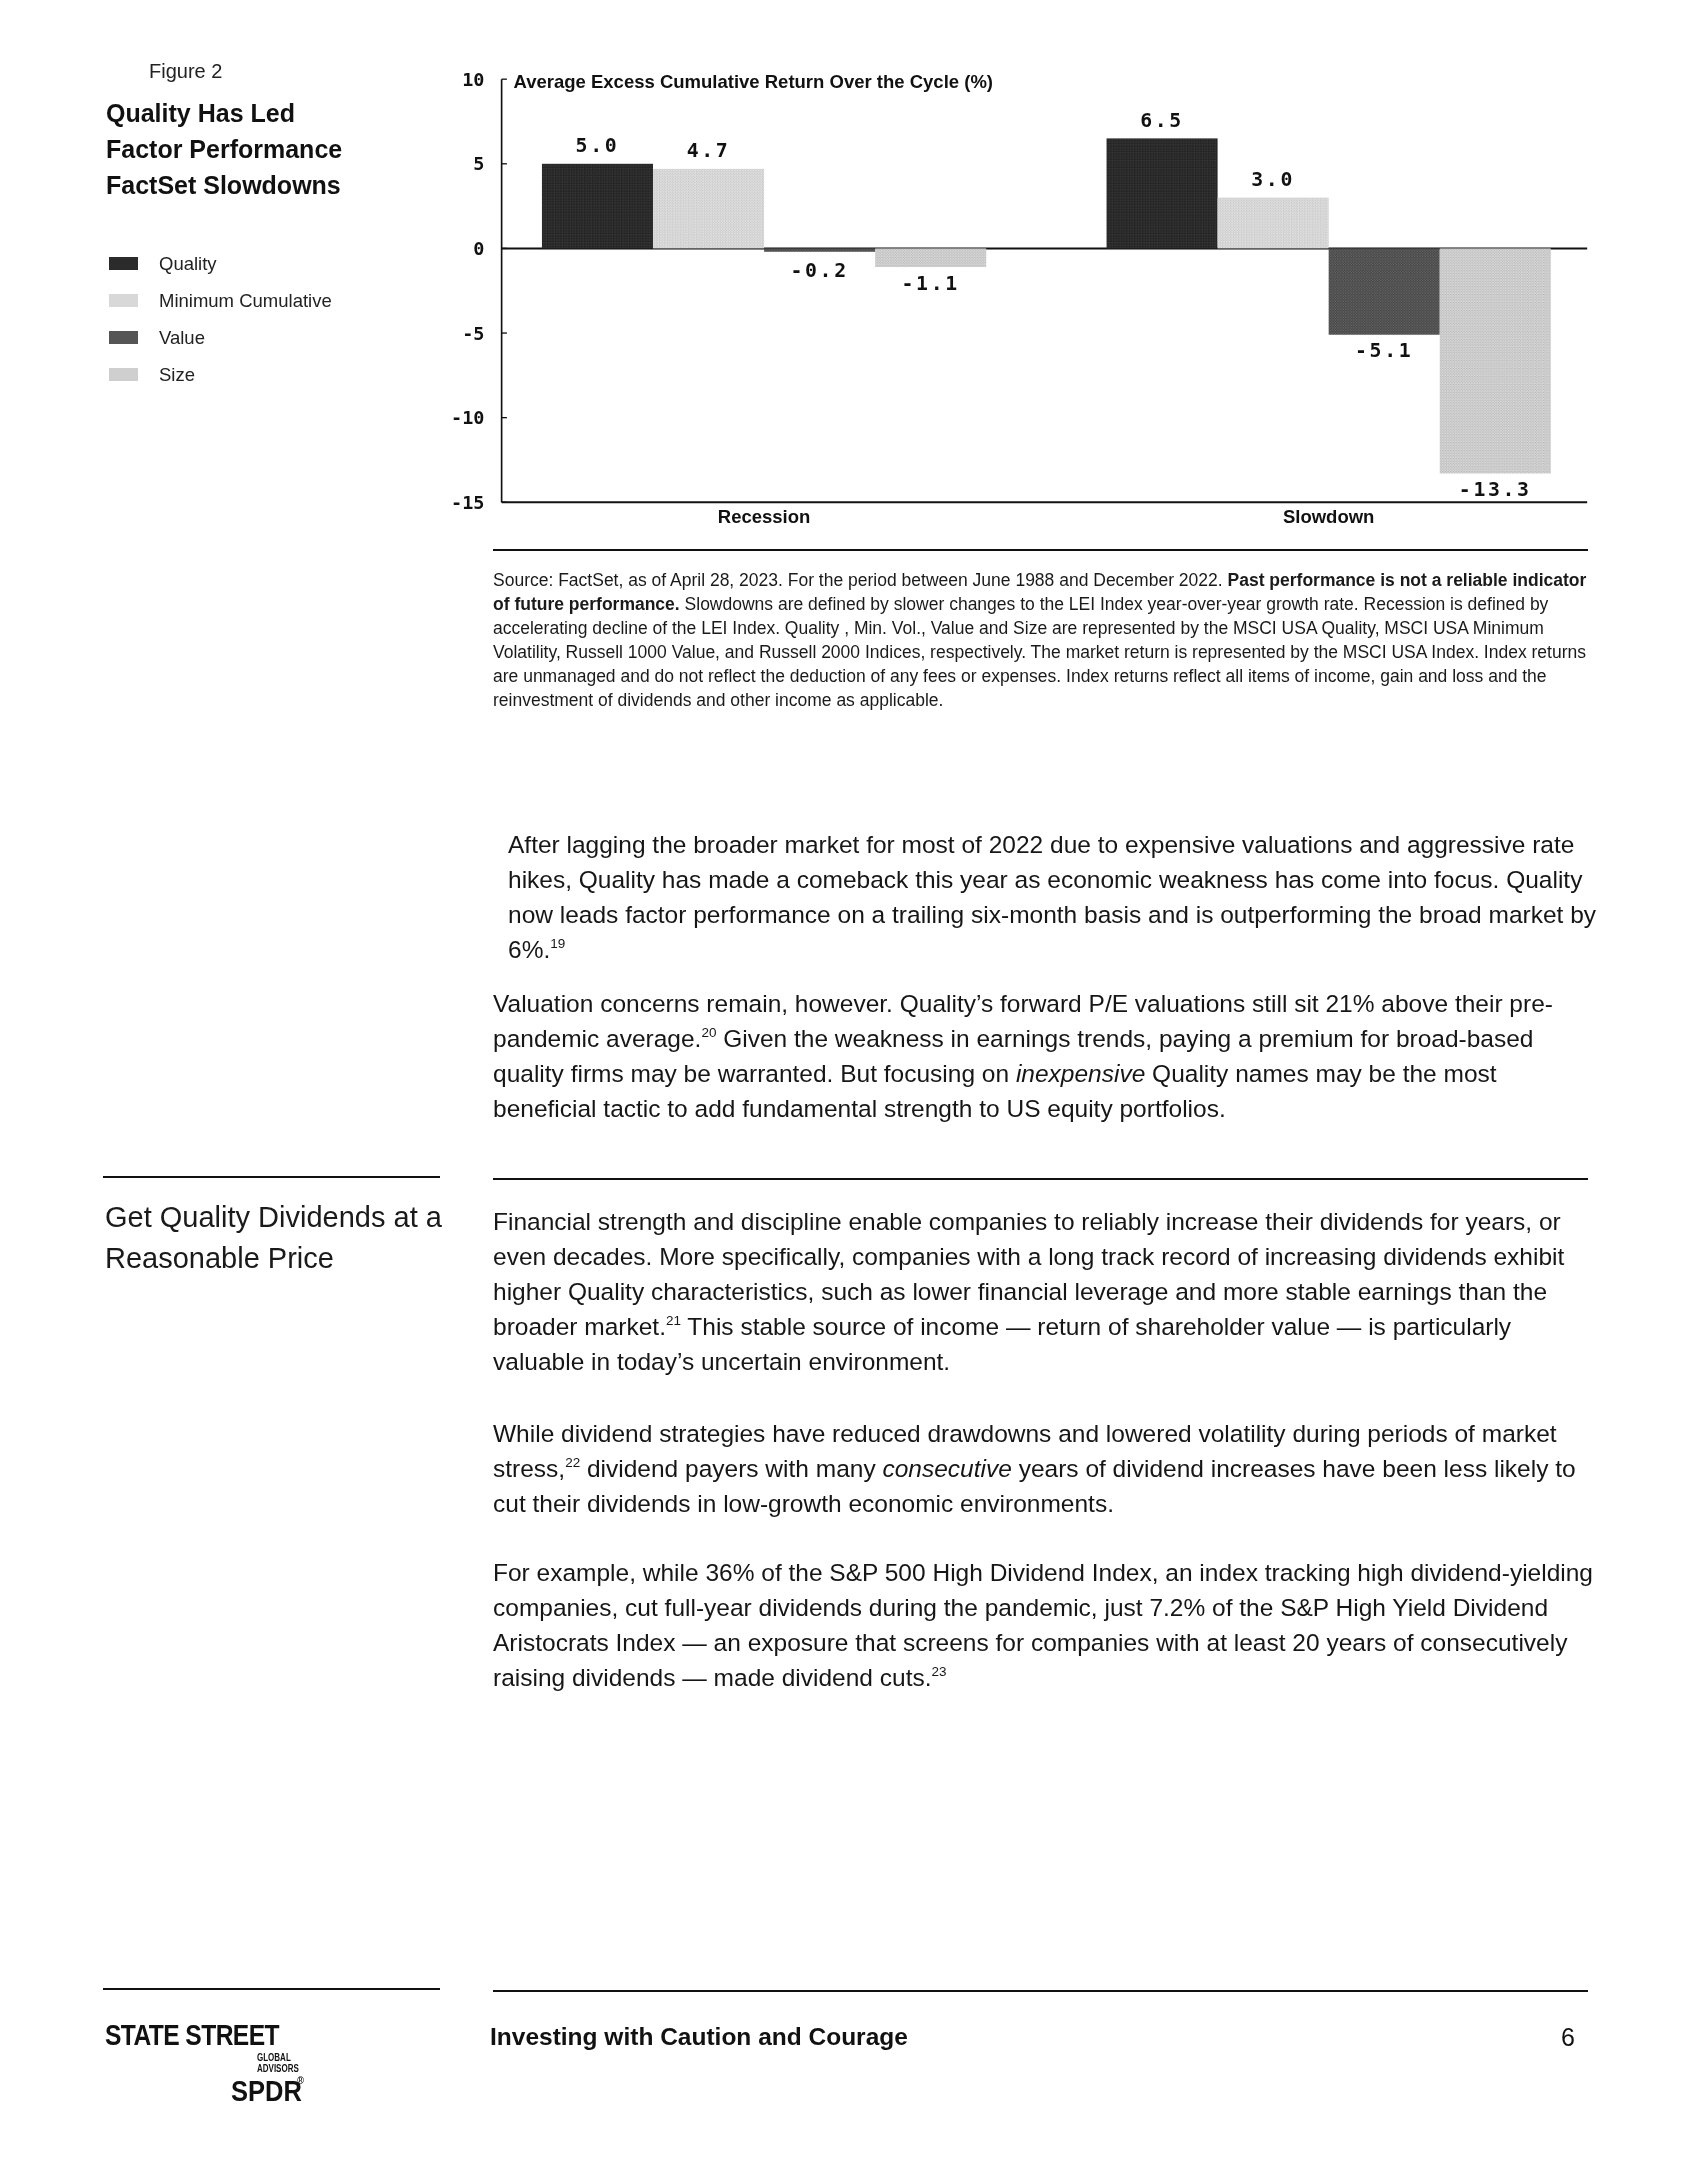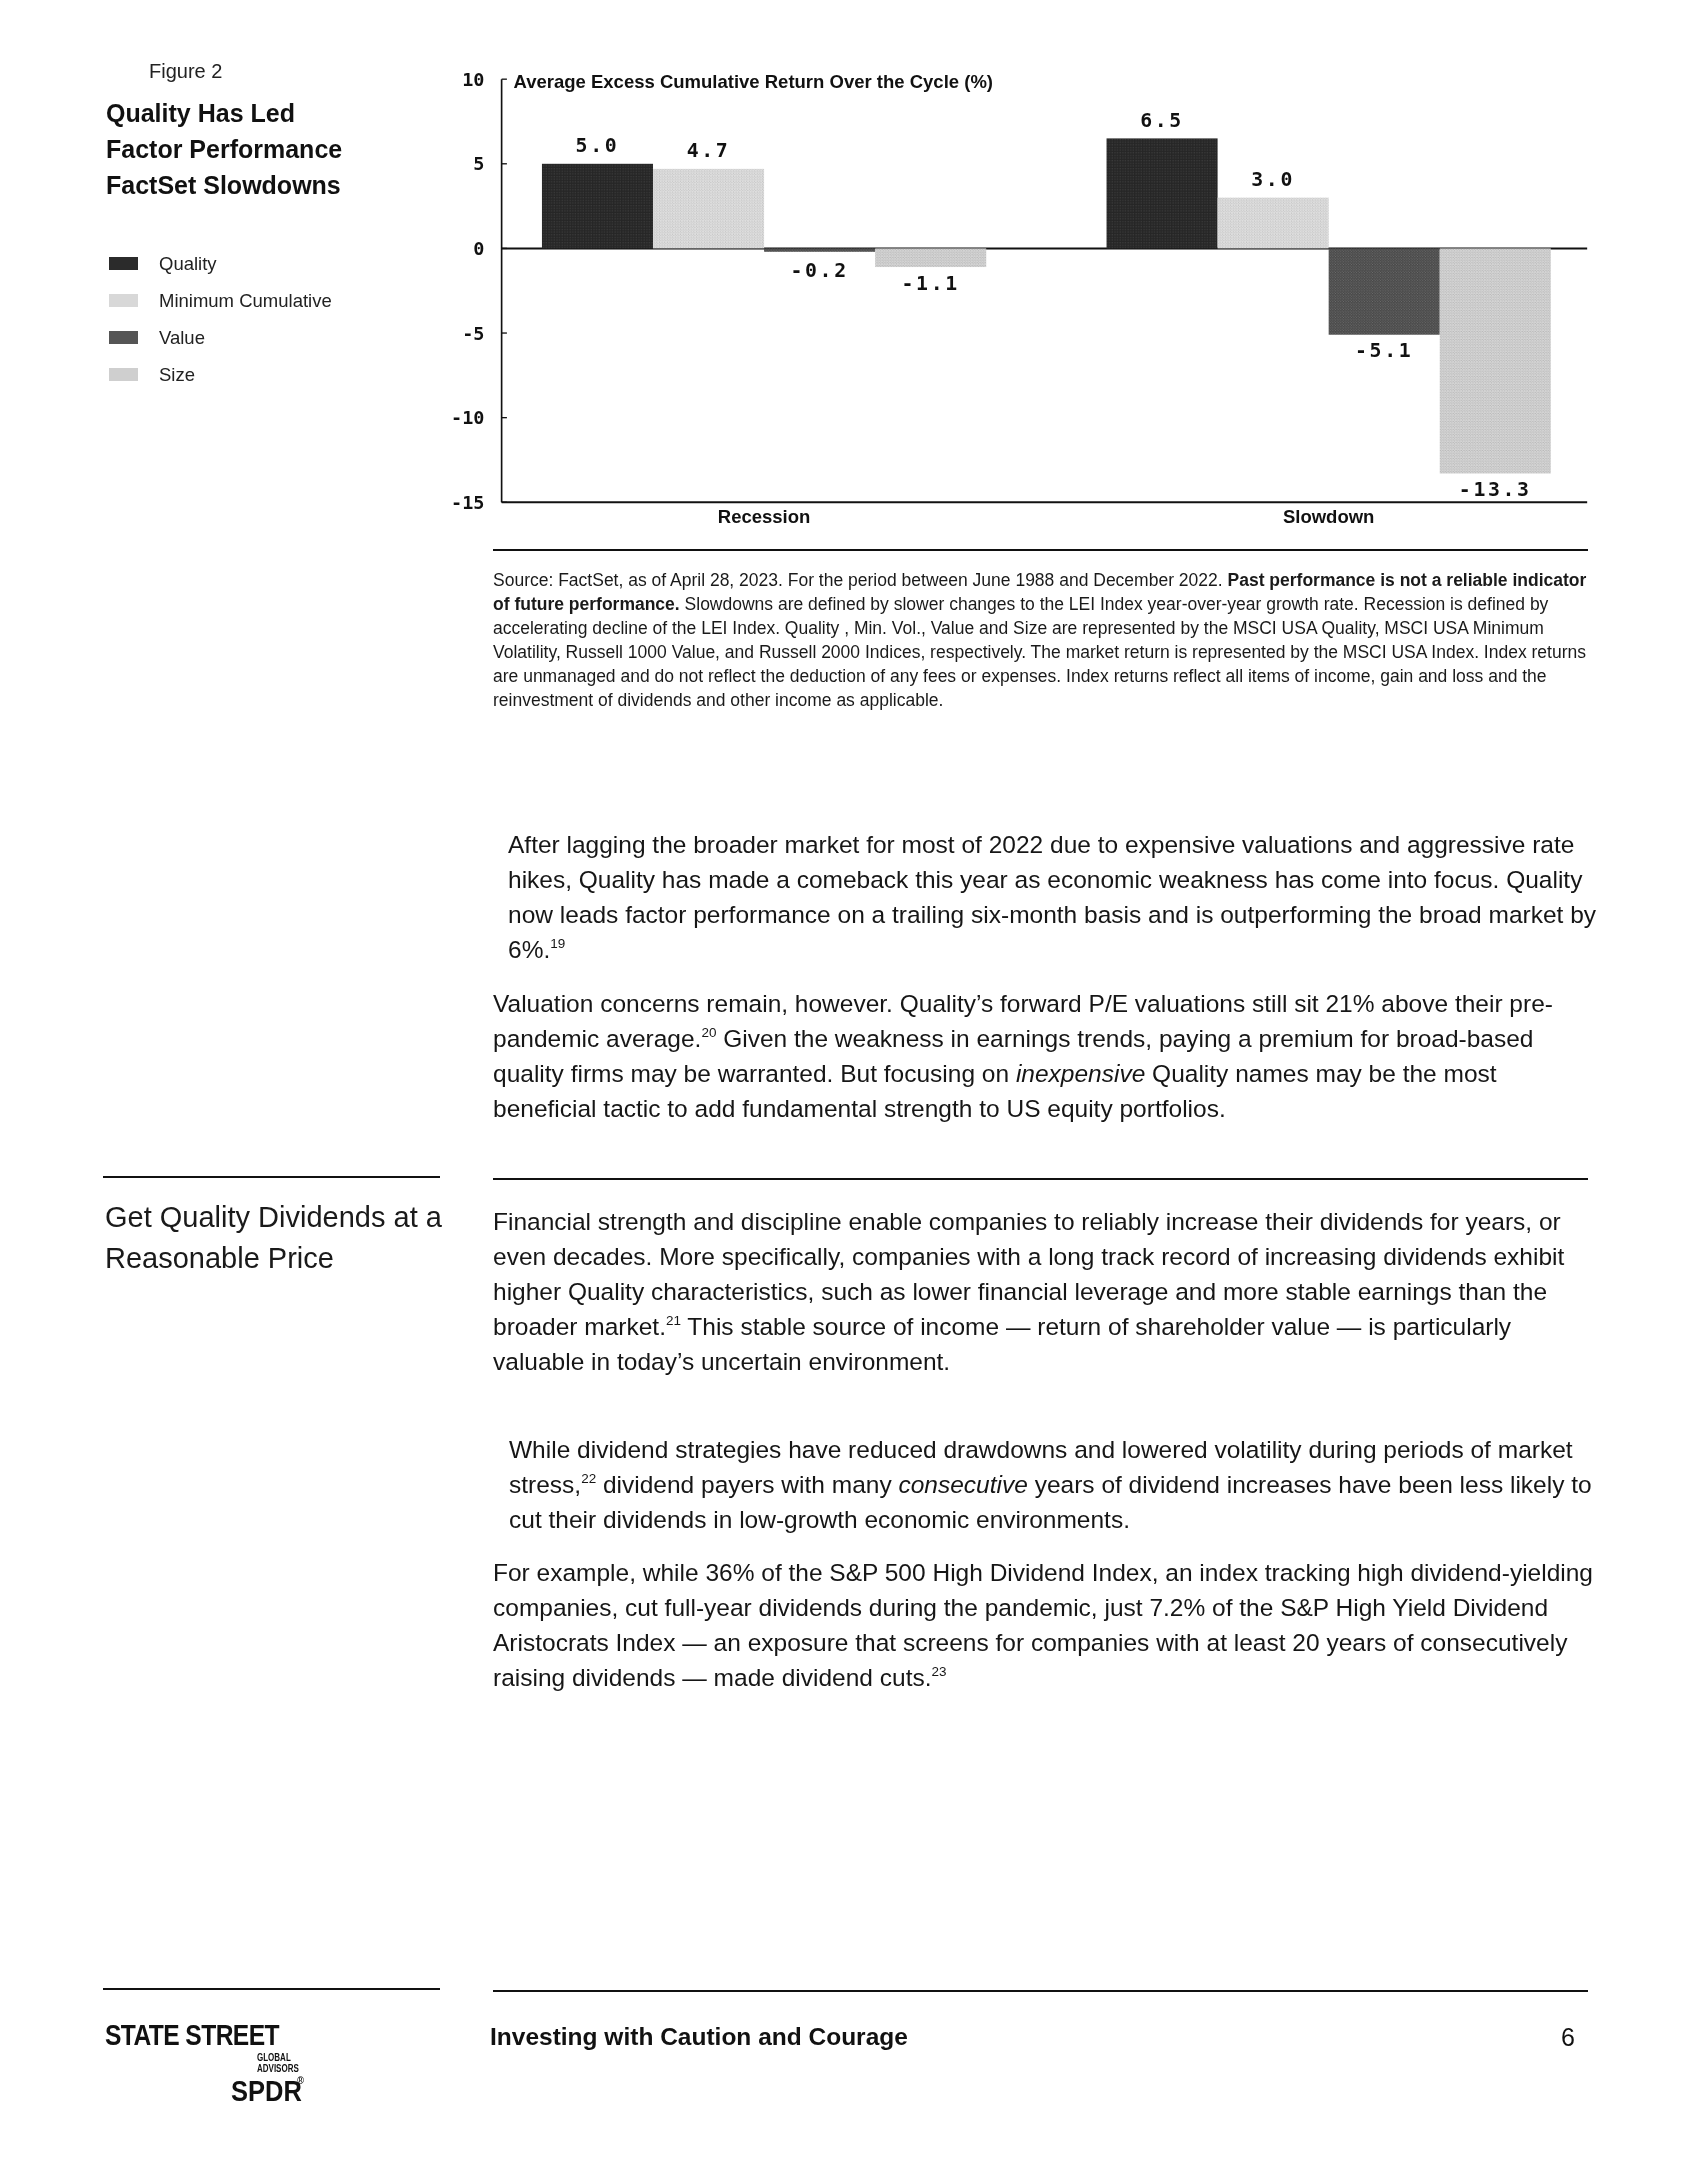--- a/index.html
+++ b/index.html
@@ -144,21 +144,21 @@
 
 <p class="abs body-text p2" style="margin:0"><span>Valuation concerns remain, however. Quality’s forward P/E valuations still sit 21% above their pre-pandemic average.</span><sup>20</sup><span> Given the weakness in earnings trends, paying a premium for broad-based quality firms may be warranted. But focusing on </span><em>inexpensive</em><span> Quality names may be the most beneficial tactic to add fundamental strength to US equity portfolios.</span></p>
 
 <div class="rule" style="left:103px; top:1176px; width:337px;"></div>
 <div class="rule" style="left:493px; top:1178px; width:1095px;"></div>
 
 <div class="abs section-head">Get Quality Dividends at a Reasonable Price</div>
 
 <p class="abs body-text p3" style="margin:0"><span>Financial strength and discipline enable companies to reliably increase their dividends for years, or even decades. More specifically, companies with a long track record of increasing dividends exhibit higher Quality characteristics, such as lower financial leverage and more stable earnings than the broader market.</span><sup>21</sup><span> This stable source of income — return of shareholder value — is particularly valuable in today’s uncertain environment.</span></p>
 
-<p class="abs body-text p4" style="margin:16px"><span>While dividend strategies have reduced drawdowns and lowered volatility during periods of market stress,</span><sup>22</sup><span> dividend payers with many </span><em>consecutive</em><span> years of dividend increases have been less likely to cut their dividends in low-growth economic environments.</span></p>
+<p class="abs body-text p4" style="margin:0"><span>While dividend strategies have reduced drawdowns and lowered volatility during periods of market stress,</span><sup>22</sup><span> dividend payers with many </span><em>consecutive</em><span> years of dividend increases have been less likely to cut their dividends in low-growth economic environments.</span></p>
 
 <p class="abs body-text p5" style="margin:0"><span>For example, while 36% of the S&amp;P 500 High Dividend Index, an index tracking high dividend-yielding companies, cut full-year dividends during the pandemic, just 7.2% of the S&amp;P High Yield Dividend Aristocrats Index — an exposure that screens for companies with at least 20 years of consecutively raising dividends — made dividend cuts.</span><sup>23</sup></p>
 
 <div class="rule" style="left:103px; top:1988px; width:337px;"></div>
 <div class="rule" style="left:493px; top:1990px; width:1095px;"></div>
 
 <div class="abs footer-logo">
   <span class="logo-ss">STATE STREET</span>
   <span class="logo-ga">
     <span>GLOBAL</span>

